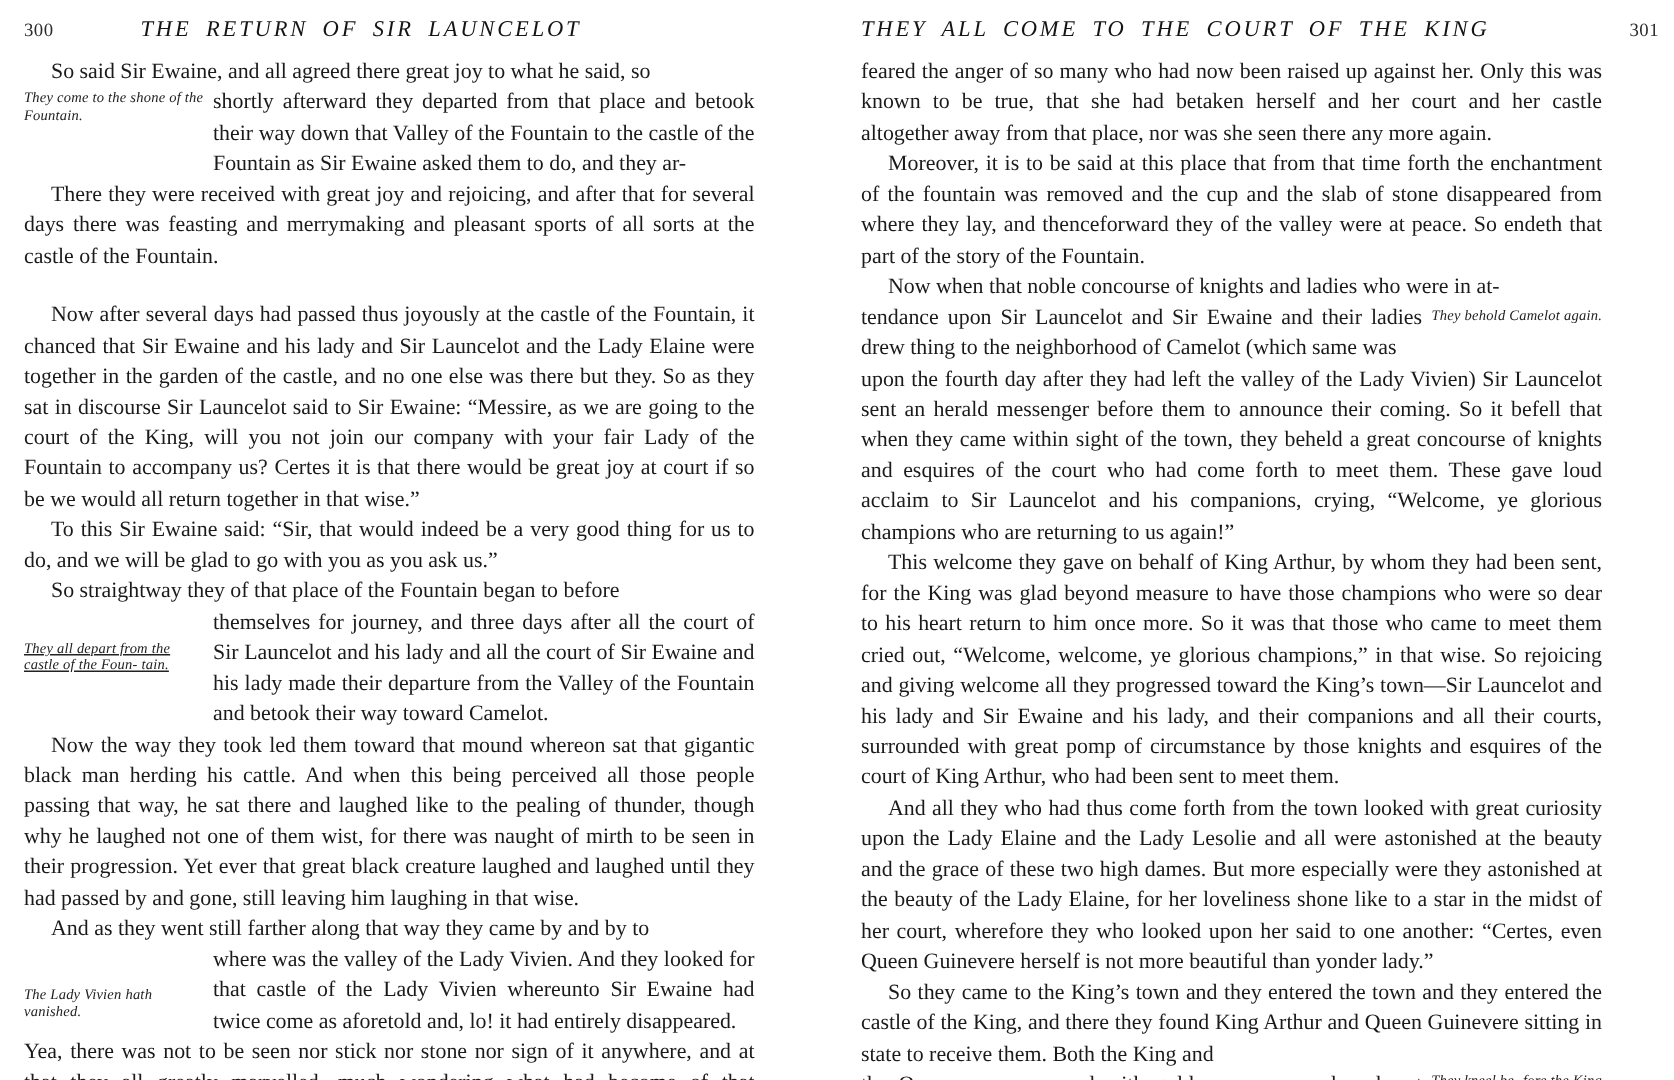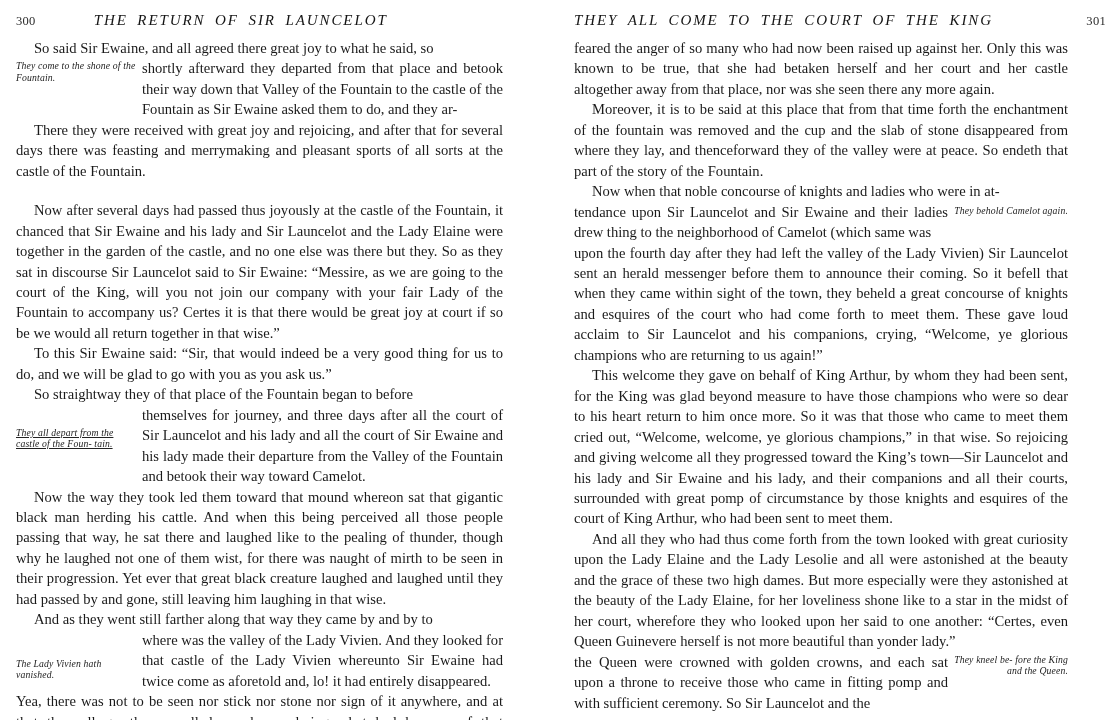--- a/index.html
+++ b/index.html
@@ -164,20 +164,21 @@
         <div class="indented-right">
           <p class="para">tendance upon Sir Launcelot and Sir Ewaine and their ladies drew thing to the neighborhood of Camelot (which same was</p>
         </div>
       </div>
       <p class="para cont">upon the fourth day after they had left the valley of the Lady Vivien) Sir Launcelot sent an herald messenger before them to announce their coming.  So it befell that when they came within sight of the town, they beheld a great concourse of knights and esquires of the court who had come forth to meet them.   These gave loud acclaim to Sir Launcelot and his companions, crying, “Welcome, ye glorious champions who are returning to us again!”</p>
 
       <p class="para">This welcome they gave on behalf of King Arthur, by whom they had been sent, for the King was glad beyond measure to have those champions who were so dear to his heart return to him once more.  So it was that those who came to meet them cried out, “Welcome, welcome, ye glorious champions,” in that wise.  So rejoicing and giving welcome all they progressed toward the King’s town—Sir Launcelot and his lady and Sir Ewaine and his lady, and their companions and all their courts, surrounded with great pomp of circumstance by those knights and esquires of the court of King Arthur, who had been sent to meet them.</p>
 
       <p class="para">And all they who had thus come forth from the town looked with great curiosity upon the Lady Elaine and the Lady Lesolie and all were astonished at the beauty and the grace of these two high dames.  But more especially were they astonished at the beauty of the Lady Elaine, for her loveliness shone like to a star in the midst of her court, wherefore they who looked upon her said to one another: “Certes, even Queen Guinevere herself is not more beautiful than yonder lady.”</p>
 
+      <p class="para">So they came to the King’s town and they entered the town and they entered the castle of the King, and there they found King Arthur and Queen Guinevere sitting in state to receive them.   Both the King and</p>
       <div class="noted">
         <span class="note note-right" style="top:2px;">They kneel be- fore the King and the Queen.</span>
         <div class="indented-right">
           <p class="para">the Queen were crowned with golden crowns, and each sat upon a throne to receive those who came in fitting pomp and with sufficient ceremony.  So Sir Launcelot and the</p>
         </div>
       </div>
 
     </div>
   </div>
 

